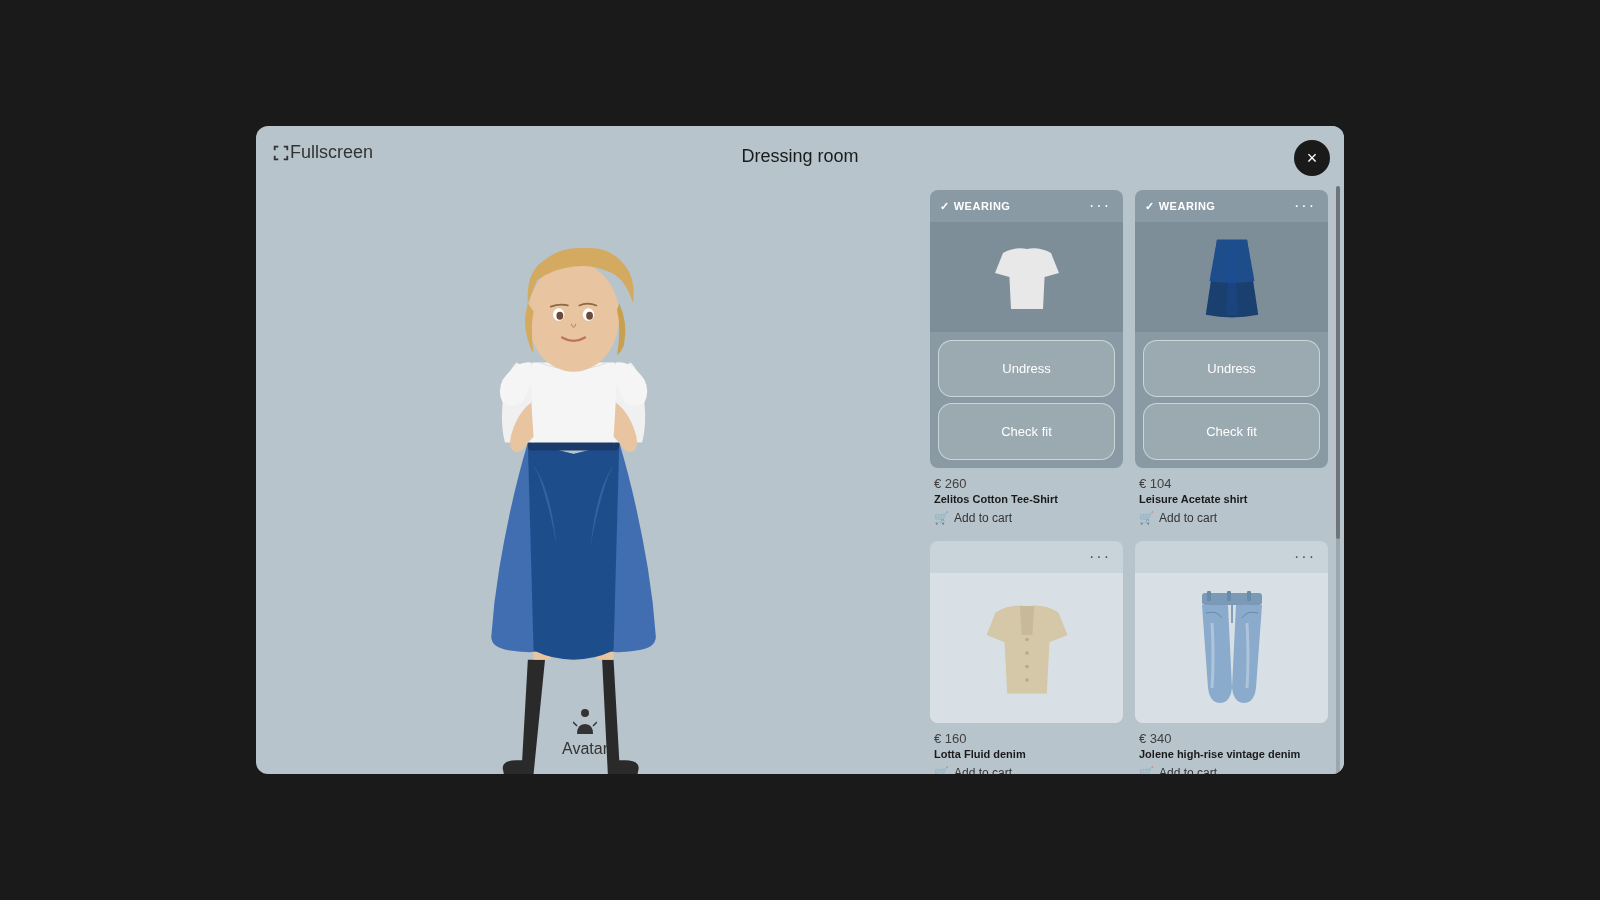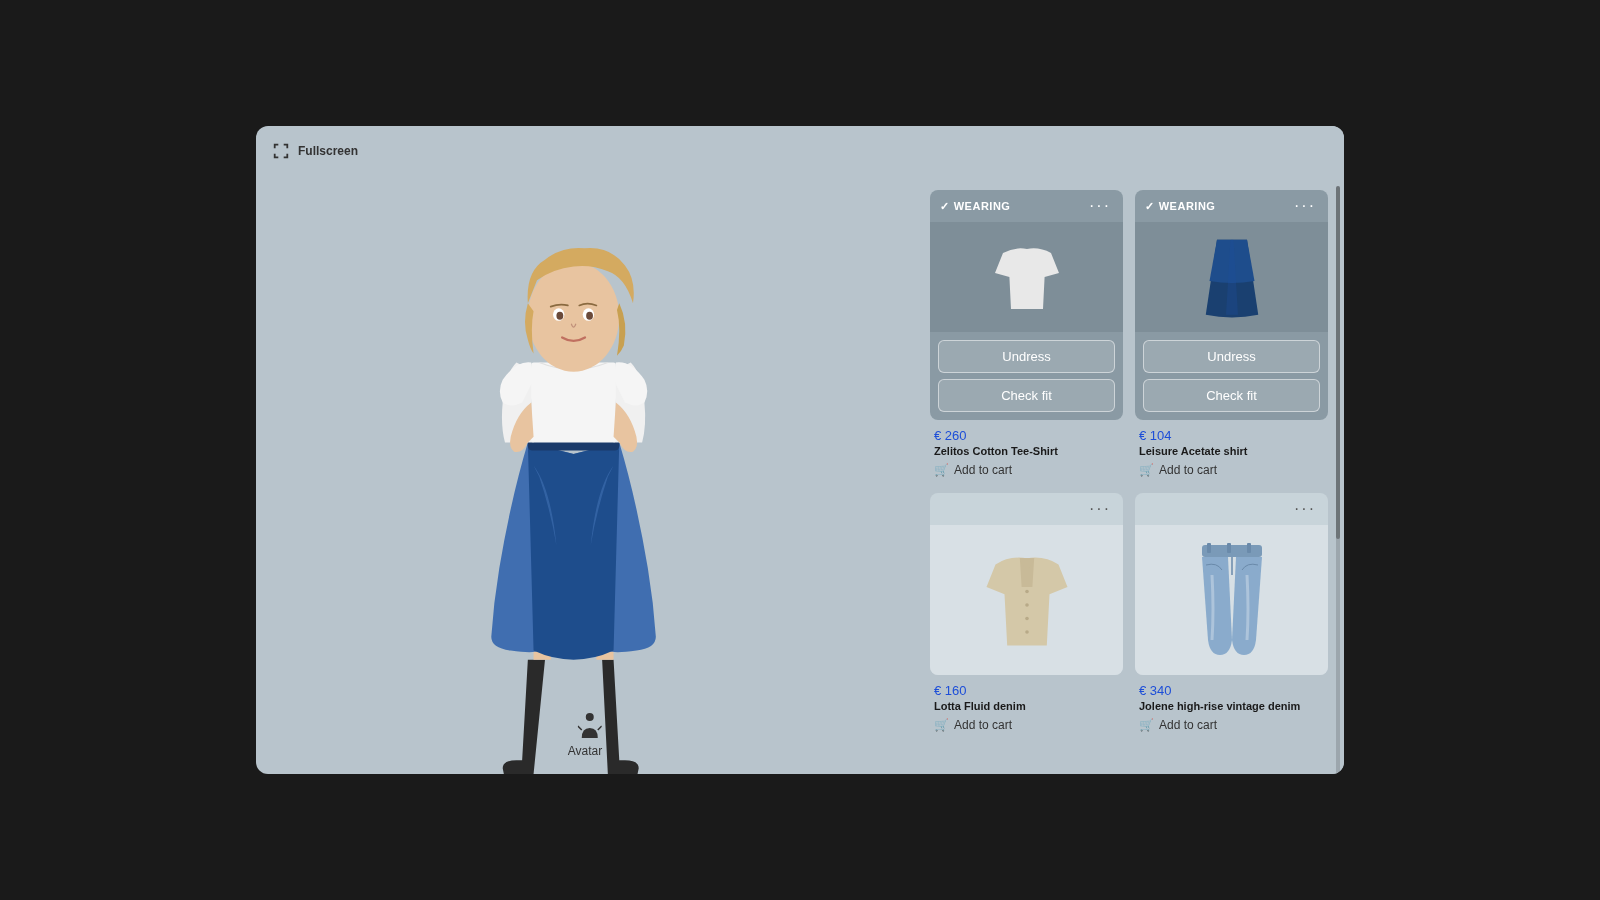--- a/index.html
+++ b/index.html
@@ -29,51 +29,51 @@
       display: flex;
       align-items: center;
       justify-content: center;
     }
     .fullscreen-btn {
       position: absolute;
       top: 16px;
       left: 16px;
       display: flex;
       align-items: center;
-      gap: 8px;
+      gap: 0;
       background: none;
       border: none;
       cursor: pointer;
       color: #333;
-      font-size: 12px;
-      font-weight: 700;
+      font-size: 18px;
+      font-weight: 400;
     }
     .fullscreen-icon {
       width: 18px;
       height: 18px;
     }
     .avatar-figure {
       position: absolute;
       bottom: 0;
       left: 50%;
       transform: translateX(-50%);
       width: 320px;
       height: 560px;
     }
     .avatar-label {
       position: absolute;
       bottom: 16px;
       left: 50%;
       transform: translateX(-50%);
       display: flex;
       flex-direction: column;
-      align-items: flex-end;
+      align-items: center;
       gap: 4px;
       color: #333;
-      font-size: 12px;
+      font-size: 16px;
     }
     
     .right-panel {
       width: 430px;
       background: #b8c4cc;
       overflow-y: auto;
       padding: 16px;
       position: relative;
     }
     .right-panel::-webkit-scrollbar {
@@ -145,37 +145,37 @@
     }
     
     .item-actions {
       padding: 8px;
       display: flex;
       flex-direction: column;
       gap: 6px;
     }
     .action-btn {
       width: 100%;
-      padding: 8px;
-      border-radius: 6px;
+      padding: 20px;
+      border-radius: 14px;
       border: 1px solid rgba(255,255,255,0.5);
       background: rgba(255,255,255,0.15);
       color: #fff;
       font-size: 13px;
       font-weight: 500;
       cursor: pointer;
       text-align: center;
     }
     
     .item-info {
       padding: 8px 4px 4px;
     }
     .item-price {
       font-size: 13px;
-      color: #1d4ed8;
+      color: #404040;
       margin-bottom: 2px;
     }
     .item-name {
       font-size: 11px;
       font-weight: 600;
       color: #1a1a1a;
       margin-bottom: 6px;
     }
     .add-to-cart {
       display: flex;
@@ -245,20 +245,24 @@
     }
     .not-wearing .item-image-area {
       background: #d8e0e5;
     }
   </style>
 </head>
 <body>
 
 <div class="modal">
 
+  <div class="modal-header">
+    <span class="modal-title">Dressing room</span>
+    <button class="close-btn">×</button>
+  </div>
 
   <div class="avatar-panel">
 
     <button class="fullscreen-btn">
       <svg class="fullscreen-icon" viewBox="0 0 20 20" fill="none" stroke="#333" stroke-width="2">
         <path d="M3 7V3h4M13 3h4v4M17 13v4h-4M7 17H3v-4"></path>
       </svg>
       <span>Fullscreen</span>
     </button>
 

